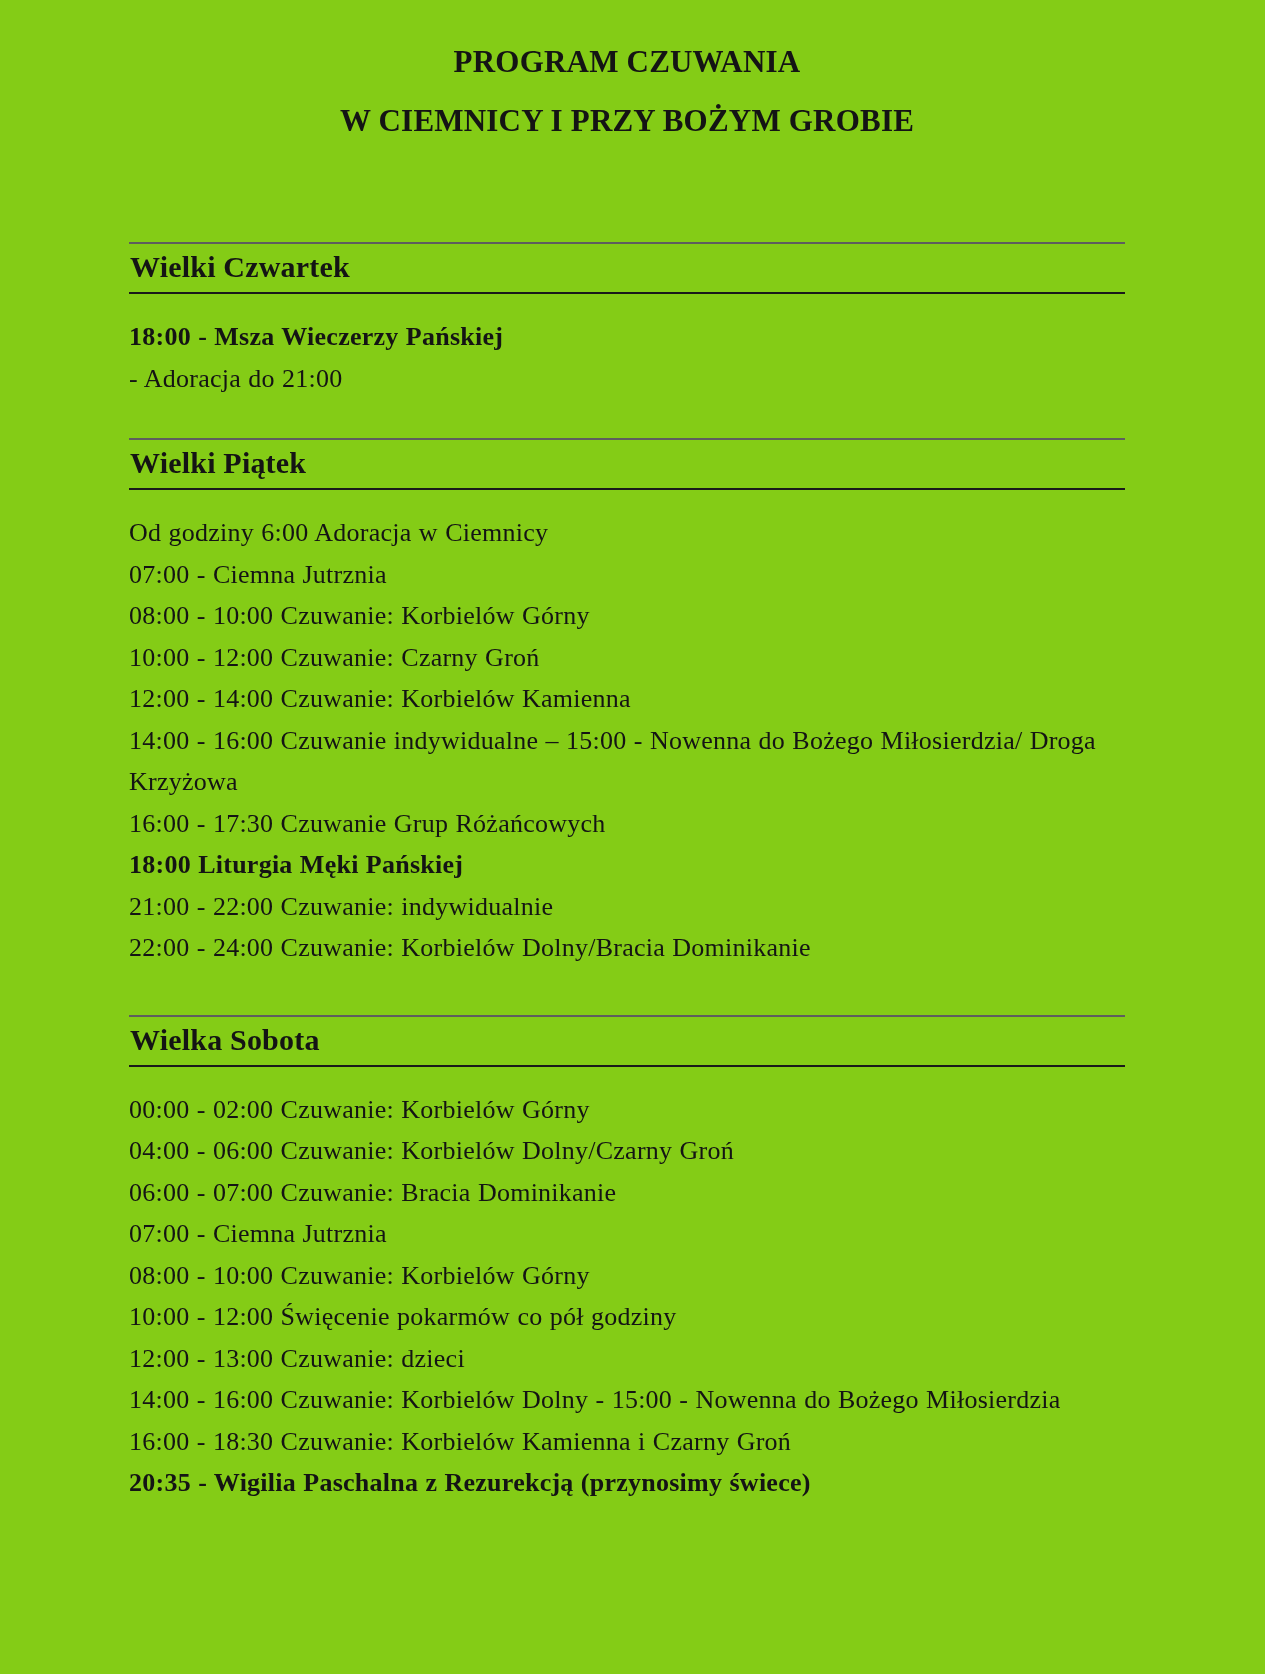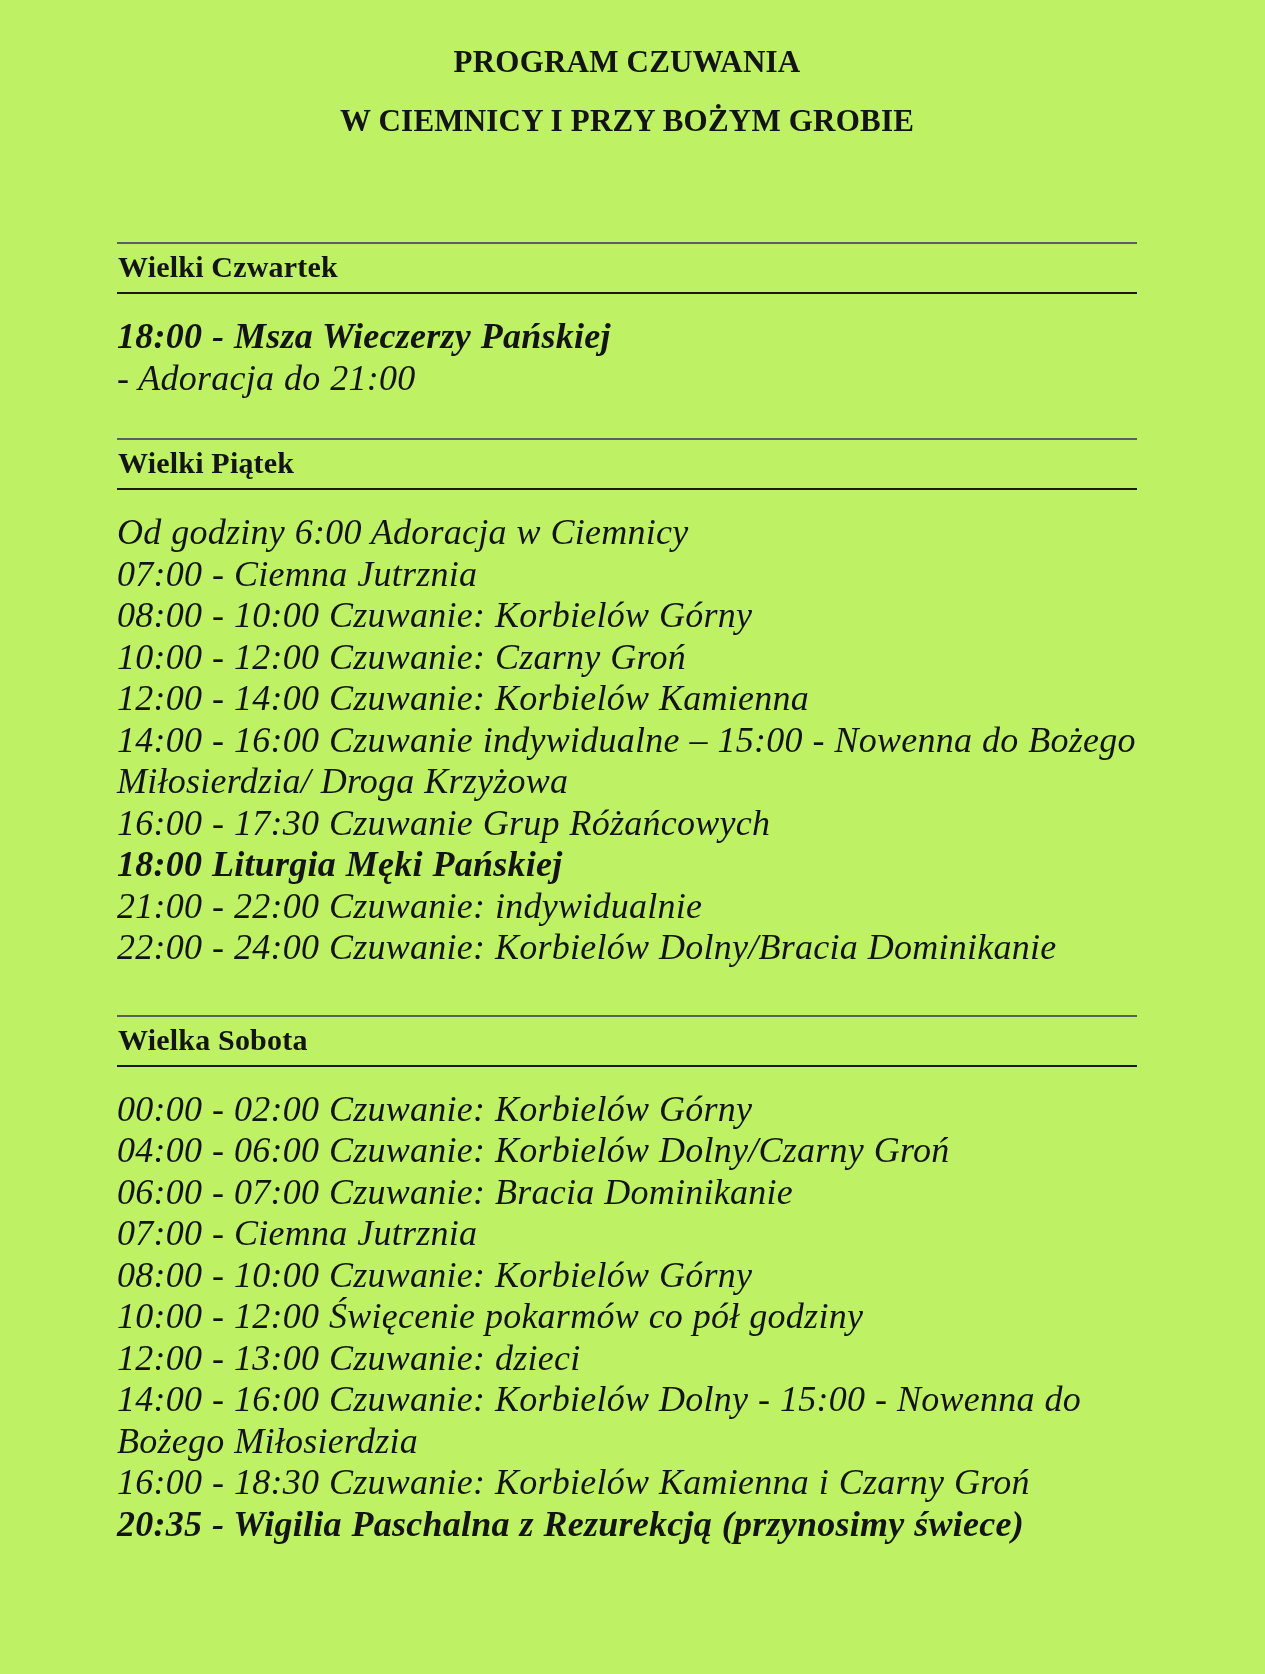--- a/index.html
+++ b/index.html
@@ -5,66 +5,65 @@
   html, body {
     margin: 0;
     padding: 0;
     background: #ffffff;
   }
   .page {
     position: relative;
     width: 1265px;
     height: 1674px;
     margin: 0 auto;
-    background: #bef264;
+    background: #84cc16;
     box-sizing: border-box;
     padding: 44px 124px 0 113px;
     font-family: "Liberation Serif", "DejaVu Serif", serif;
     color: #141414;
     overflow: hidden;
   }
   .doc-title {
     margin: 0;
     font-size: 31px;
     line-height: 36px;
     font-weight: 700;
     text-align: center;
     letter-spacing: 0.2px;
   }
   .doc-title.second {
     margin-top: 23px;
   }
   .sections {
-    margin: 4px;
+    margin: 16px;
   }
   .section { margin: 0; }
   .section:nth-of-type(1) { margin-top: 103px; }
   .section:nth-of-type(2) { margin-top: 39px; }
   .section:nth-of-type(3) { margin-top: 46px; }
   .section-heading {
     margin: 0;
     font-size: 30px;
     line-height: 34px;
     font-weight: 700;
     letter-spacing: 0.2px;
     border-top: 2px solid #5e5e5e;
     border-bottom: 2px solid #1a1a1a;
     padding: 6px 2px 8px 1px;
   }
   .section-body {
     margin-top: 22px;
   }
   .line {
     margin: 0;
-    font-size: 36px;
+    font-size: 26px;
     line-height: 41.5px;
     letter-spacing: 0.25px;
     font-weight: 400;
     word-spacing: 0.5px;
-    font-style: italic;
   }
   .line.bold {
     font-weight: 700;
   }
 </style>
 </head>
 <body>
 
 <div class="page">
   <h1 class="doc-title first">PROGRAM CZUWANIA</h1>

